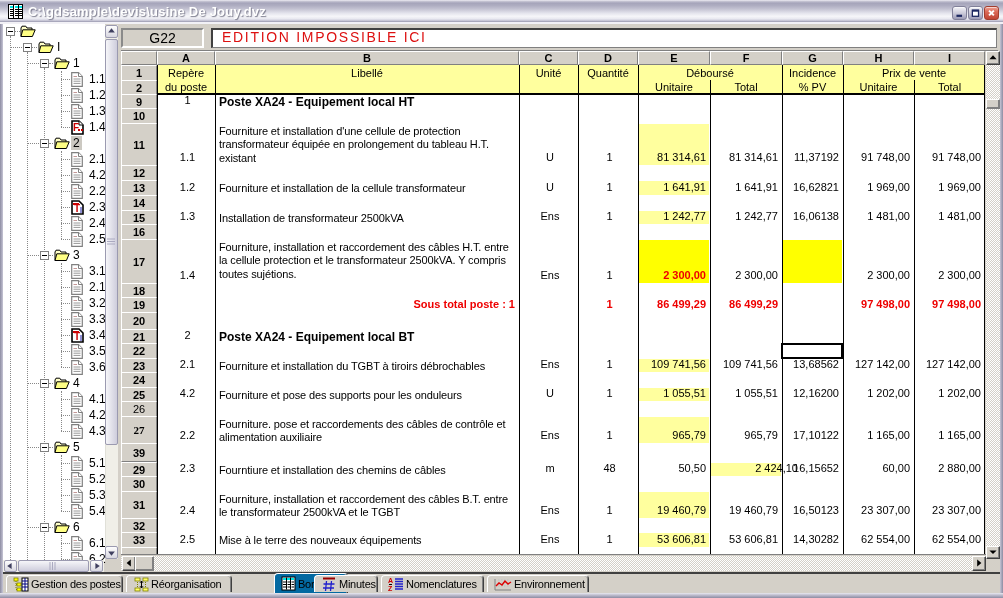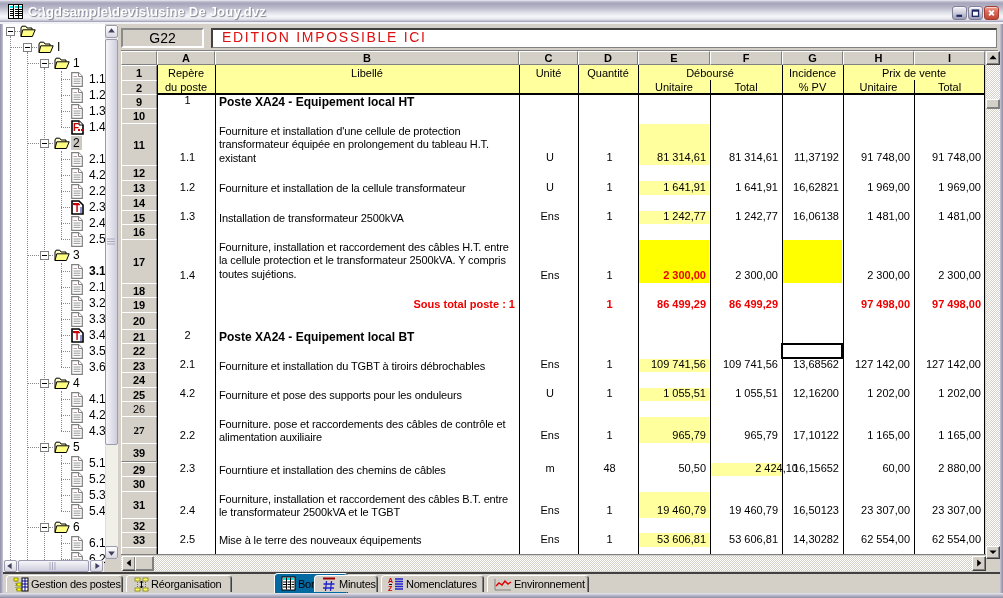--- a/index.html
+++ b/index.html
@@ -186,21 +186,21 @@
 <path d="M2.8 4.8 L15.2 4.8 L12.4 11.5 L1 11.5 Z" fill="#FFFF84" stroke="#000" stroke-width="1"></path>
 </svg>
 <div class="abs" style="left:71px;top:248px;font-size:12px;padding:0 2px;">3</div>
 <div class="abs doth" style="left:61px;top:271px;width:9px;"></div>
 <svg class="abs" style="left:71px;top:264px" width="12" height="15" viewBox="0 0 12 15">
 <path d="M0.7 0.7 L7.5 0.7 L11.3 4.5 L11.3 14.3 L0.7 14.3 Z" fill="#FFFFFF" stroke="#808080" stroke-width="1.2"></path>
 <path d="M7.5 0.7 L7.5 4.5 L11.3 4.5" fill="#FFFFFF" stroke="#808080" stroke-width="1"></path>
 <path d="M2.5 4.5 L6 4.5" stroke="#C49898" stroke-width="1"></path>
 <path d="M2.5 7 L9.5 7 M2.5 9.2 L9.5 9.2 M2.5 11.4 L9.5 11.4" stroke="#989898" stroke-width="1"></path>
 </svg>
-<div class="abs" style="left:89px;top:264px;font-size:12px;font-weight:bold;">3.1</div>
+<div class="abs" style="left:89px;top:264px;font-size:12px;">3.1</div>
 <div class="abs doth" style="left:61px;top:287px;width:9px;"></div>
 <svg class="abs" style="left:71px;top:280px" width="12" height="15" viewBox="0 0 12 15">
 <path d="M0.7 0.7 L7.5 0.7 L11.3 4.5 L11.3 14.3 L0.7 14.3 Z" fill="#FFFFFF" stroke="#808080" stroke-width="1.2"></path>
 <path d="M7.5 0.7 L7.5 4.5 L11.3 4.5" fill="#FFFFFF" stroke="#808080" stroke-width="1"></path>
 <path d="M2.5 4.5 L6 4.5" stroke="#C49898" stroke-width="1"></path>
 <path d="M2.5 7 L9.5 7 M2.5 9.2 L9.5 9.2 M2.5 11.4 L9.5 11.4" stroke="#989898" stroke-width="1"></path>
 </svg>
 <div class="abs" style="left:89px;top:280px;font-size:12px;">2.1</div>
 <div class="abs doth" style="left:61px;top:303px;width:9px;"></div>
 <svg class="abs" style="left:71px;top:296px" width="12" height="15" viewBox="0 0 12 15">

